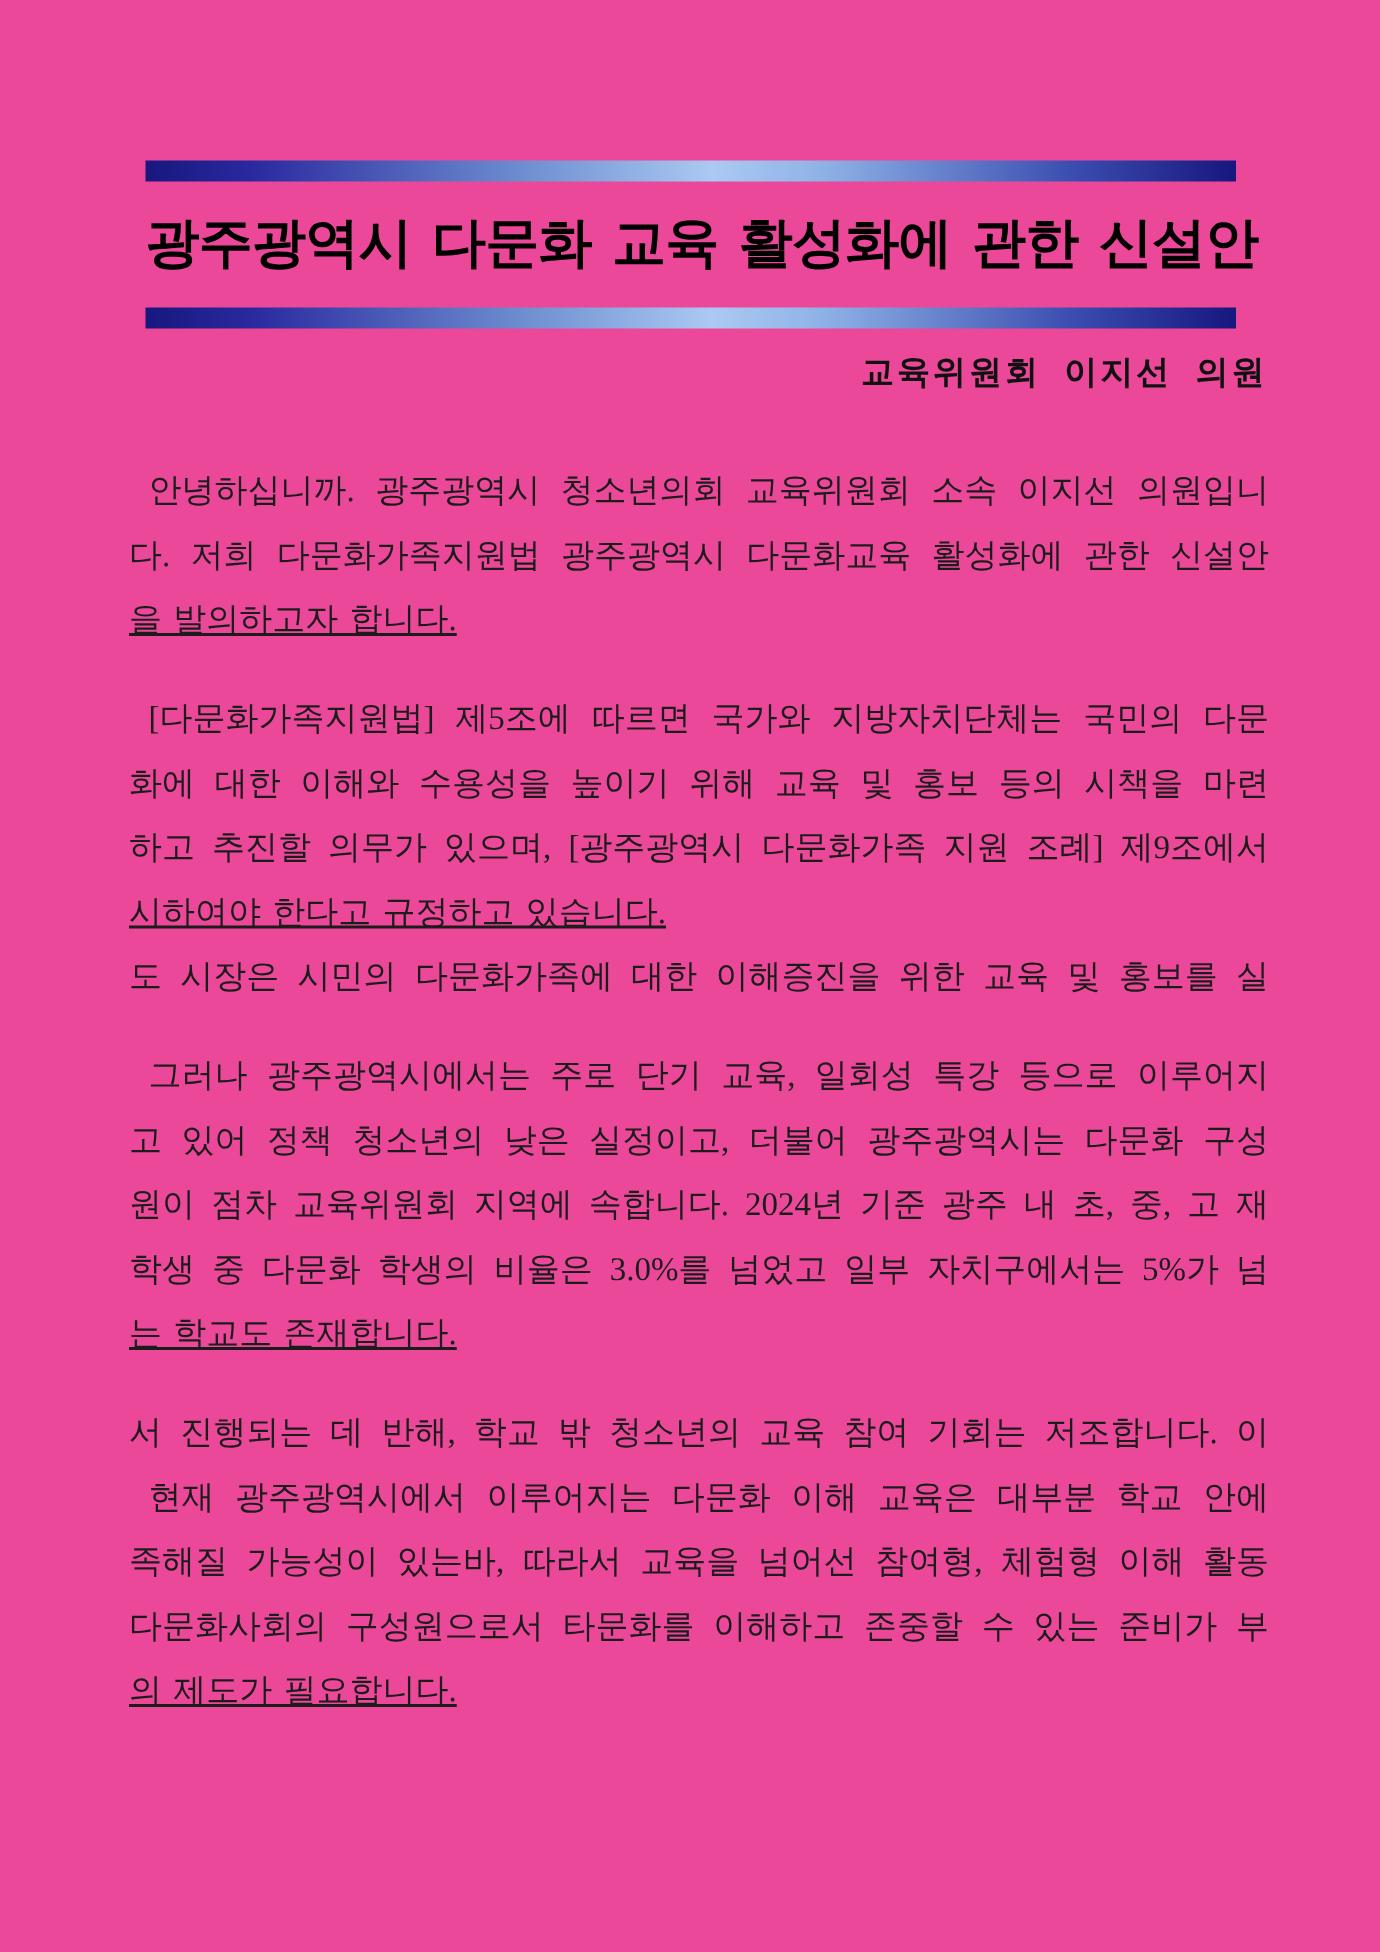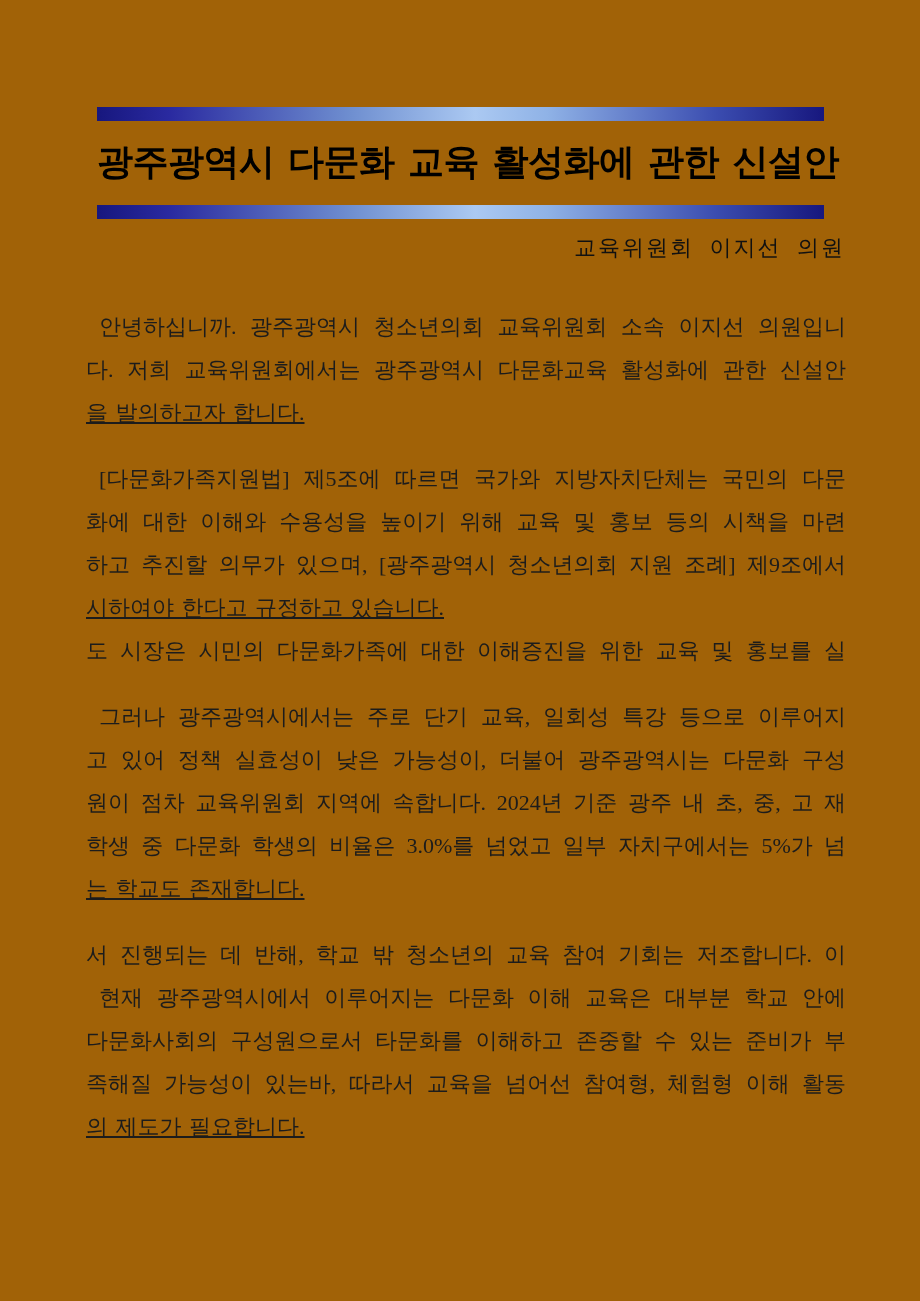--- a/index.html
+++ b/index.html
@@ -4,21 +4,21 @@
 <style>
   html, body {
     margin: 0;
     padding: 0;
     background: #ffffff;
   }
   .page {
     position: relative;
     width: 920px;
     height: 1301px;
-    background: #a16207;
+    background: #ec4899;
     overflow: hidden;
     font-family: "Liberation Serif", "DejaVu Serif", serif;
     color: #1c1c1c;
   }
   .rule {
     position: absolute;
     left: 97px;
     width: 727px;
     height: 14px;
     background: linear-gradient(90deg,
@@ -46,21 +46,21 @@
     word-spacing: 4px;
     color: #000000;
     text-align: center;
     white-space: nowrap;
   }
   .byline {
     position: absolute;
     top: 233px;
     right: 75px;
     font-size: 22px;
-    font-weight: normal;
+    font-weight: bold;
     letter-spacing: 2px;
     word-spacing: 8px;
     color: #111111;
   }
   .doc-body {
     position: absolute;
     left: 86px;
     top: 305px;
     width: 760px;
     font-size: 22px;
@@ -88,38 +88,38 @@
 <body>
 
 <div class="page">
   <div class="rule rule-top"></div>
   <h1 class="doc-title">광주광역시 다문화 교육 활성화에 관한 신설안</h1>
   <div class="rule rule-bottom"></div>
   <div class="byline">교육위원회 이지선 의원</div>
   <div class="doc-body">
       <div class="para">
         <div class="line first">안녕하십니까. 광주광역시 청소년의회 교육위원회 소속 이지선 의원입니</div>
-        <div class="line">다. 저희 교육위원회에서는 광주광역시 다문화교육 활성화에 관한 신설안</div>
+        <div class="line">다. 저희 다문화가족지원법 광주광역시 다문화교육 활성화에 관한 신설안</div>
         <div class="line last">을 발의하고자 합니다.</div>
       </div>
       <div class="para">
         <div class="line first">[다문화가족지원법] 제5조에 따르면 국가와 지방자치단체는 국민의 다문</div>
         <div class="line">화에 대한 이해와 수용성을 높이기 위해 교육 및 홍보 등의 시책을 마련</div>
-        <div class="line">하고 추진할 의무가 있으며, [광주광역시 청소년의회 지원 조례] 제9조에서</div>
+        <div class="line">하고 추진할 의무가 있으며, [광주광역시 다문화가족 지원 조례] 제9조에서</div>
         <div class="line last">시하여야 한다고 규정하고 있습니다.</div>
         <div class="line">도 시장은 시민의 다문화가족에 대한 이해증진을 위한 교육 및 홍보를 실</div>
       </div>
       <div class="para">
         <div class="line first">그러나 광주광역시에서는 주로 단기 교육, 일회성 특강 등으로 이루어지</div>
-        <div class="line">고 있어 정책 실효성이 낮은 가능성이, 더불어 광주광역시는 다문화 구성</div>
+        <div class="line">고 있어 정책 청소년의 낮은 실정이고, 더불어 광주광역시는 다문화 구성</div>
         <div class="line">원이 점차 교육위원회 지역에 속합니다. 2024년 기준 광주 내 초, 중, 고 재</div>
         <div class="line">학생 중 다문화 학생의 비율은 3.0%를 넘었고 일부 자치구에서는 5%가 넘</div>
         <div class="line last">는 학교도 존재합니다.</div>
       </div>
       <div class="para">
         <div class="line">서 진행되는 데 반해, 학교 밖 청소년의 교육 참여 기회는 저조합니다. 이</div>
         <div class="line first">현재 광주광역시에서 이루어지는 다문화 이해 교육은 대부분 학교 안에</div>
+        <div class="line">족해질 가능성이 있는바, 따라서 교육을 넘어선 참여형, 체험형 이해 활동</div>
         <div class="line">다문화사회의 구성원으로서 타문화를 이해하고 존중할 수 있는 준비가 부</div>
-        <div class="line">족해질 가능성이 있는바, 따라서 교육을 넘어선 참여형, 체험형 이해 활동</div>
         <div class="line last">의 제도가 필요합니다.</div>
       </div>
     </div>
 </div>
 
 </body></html>

